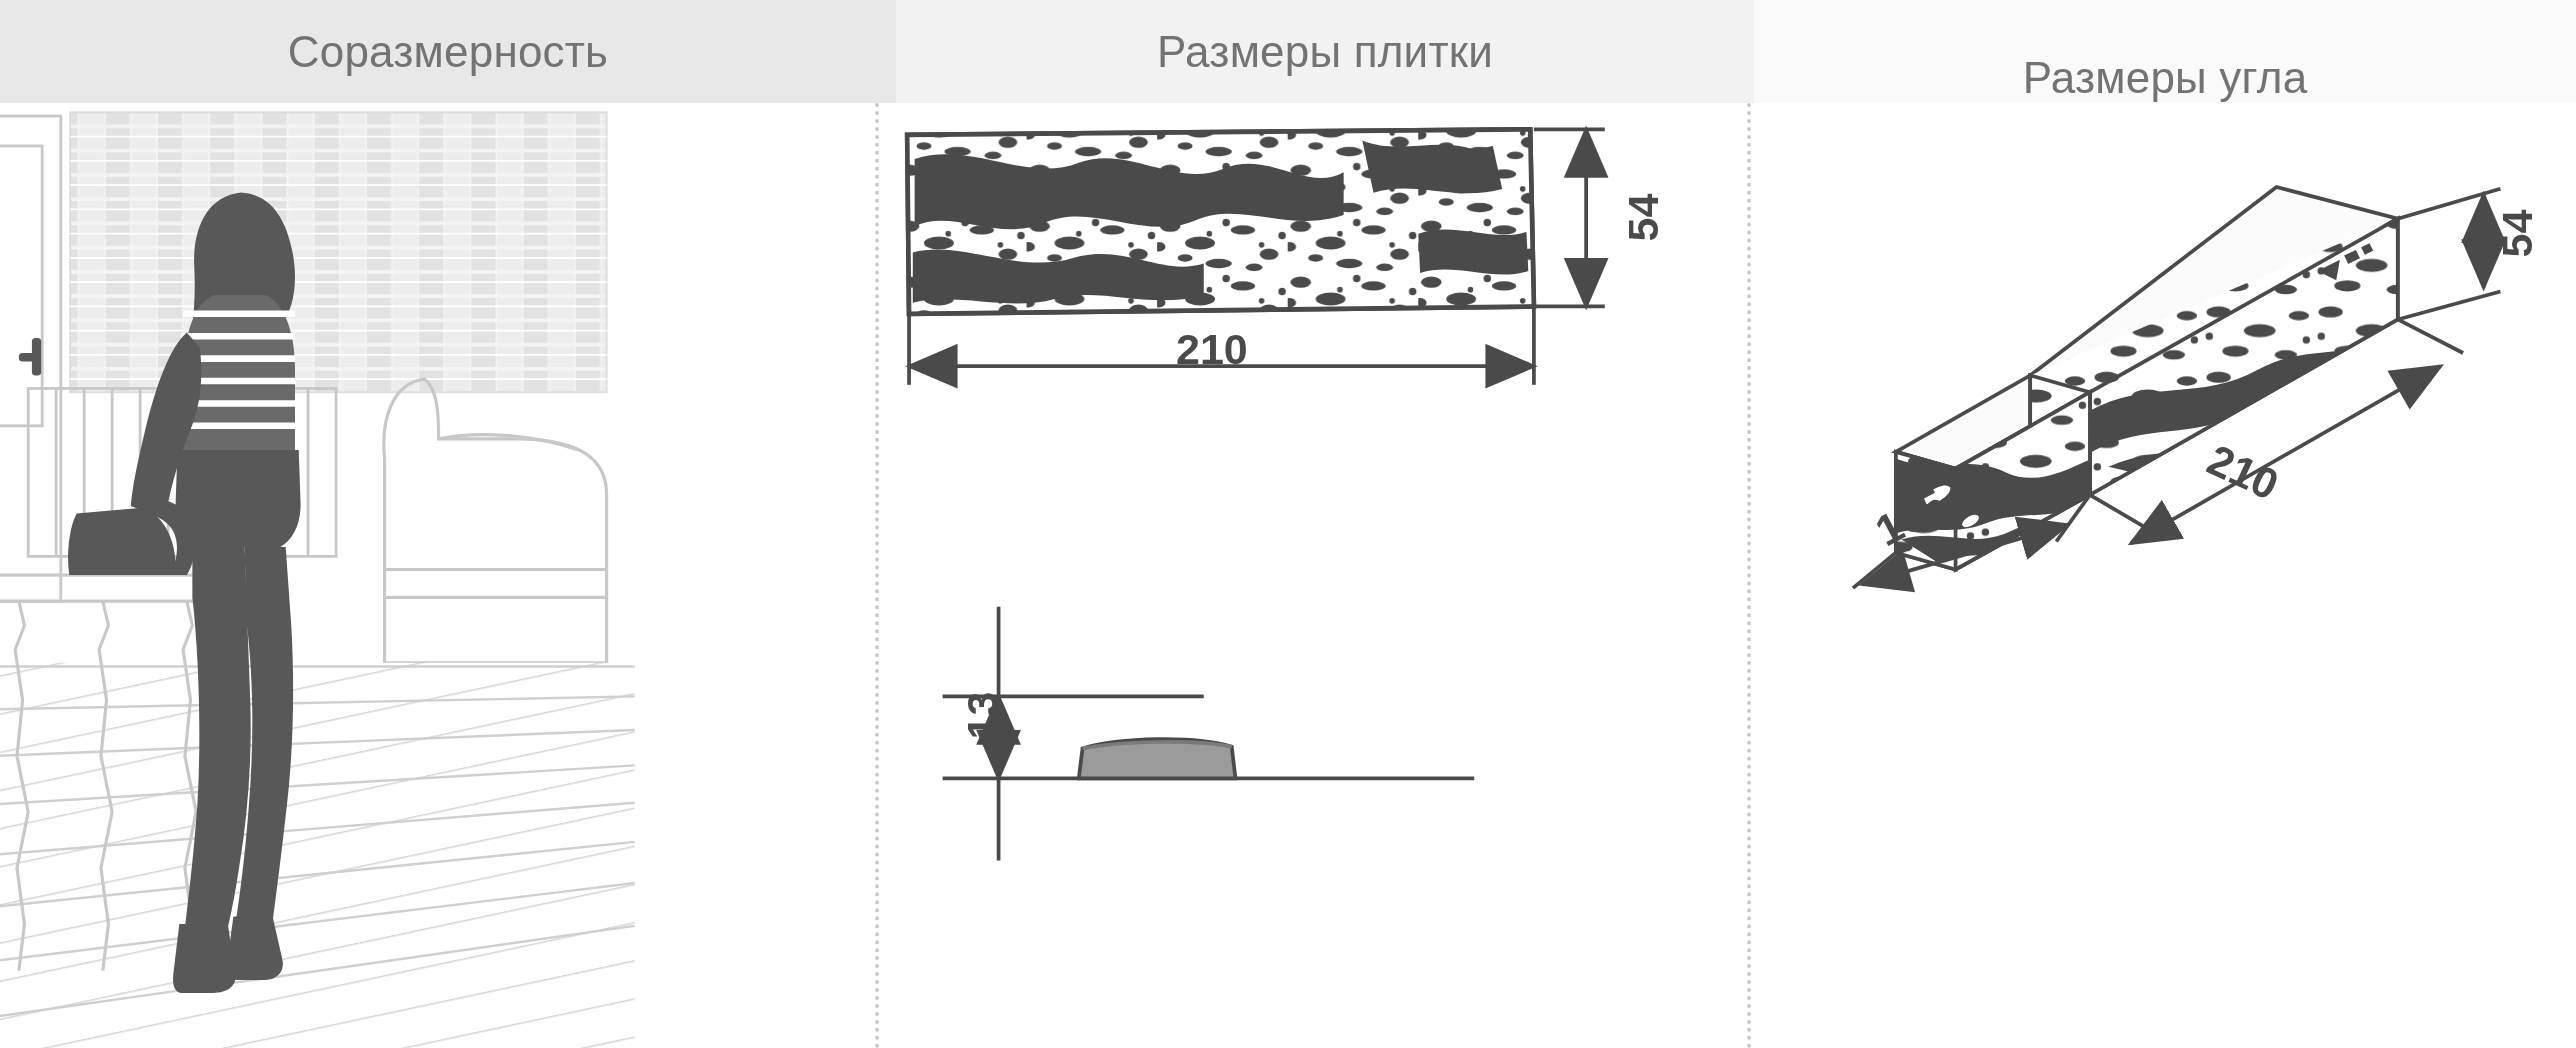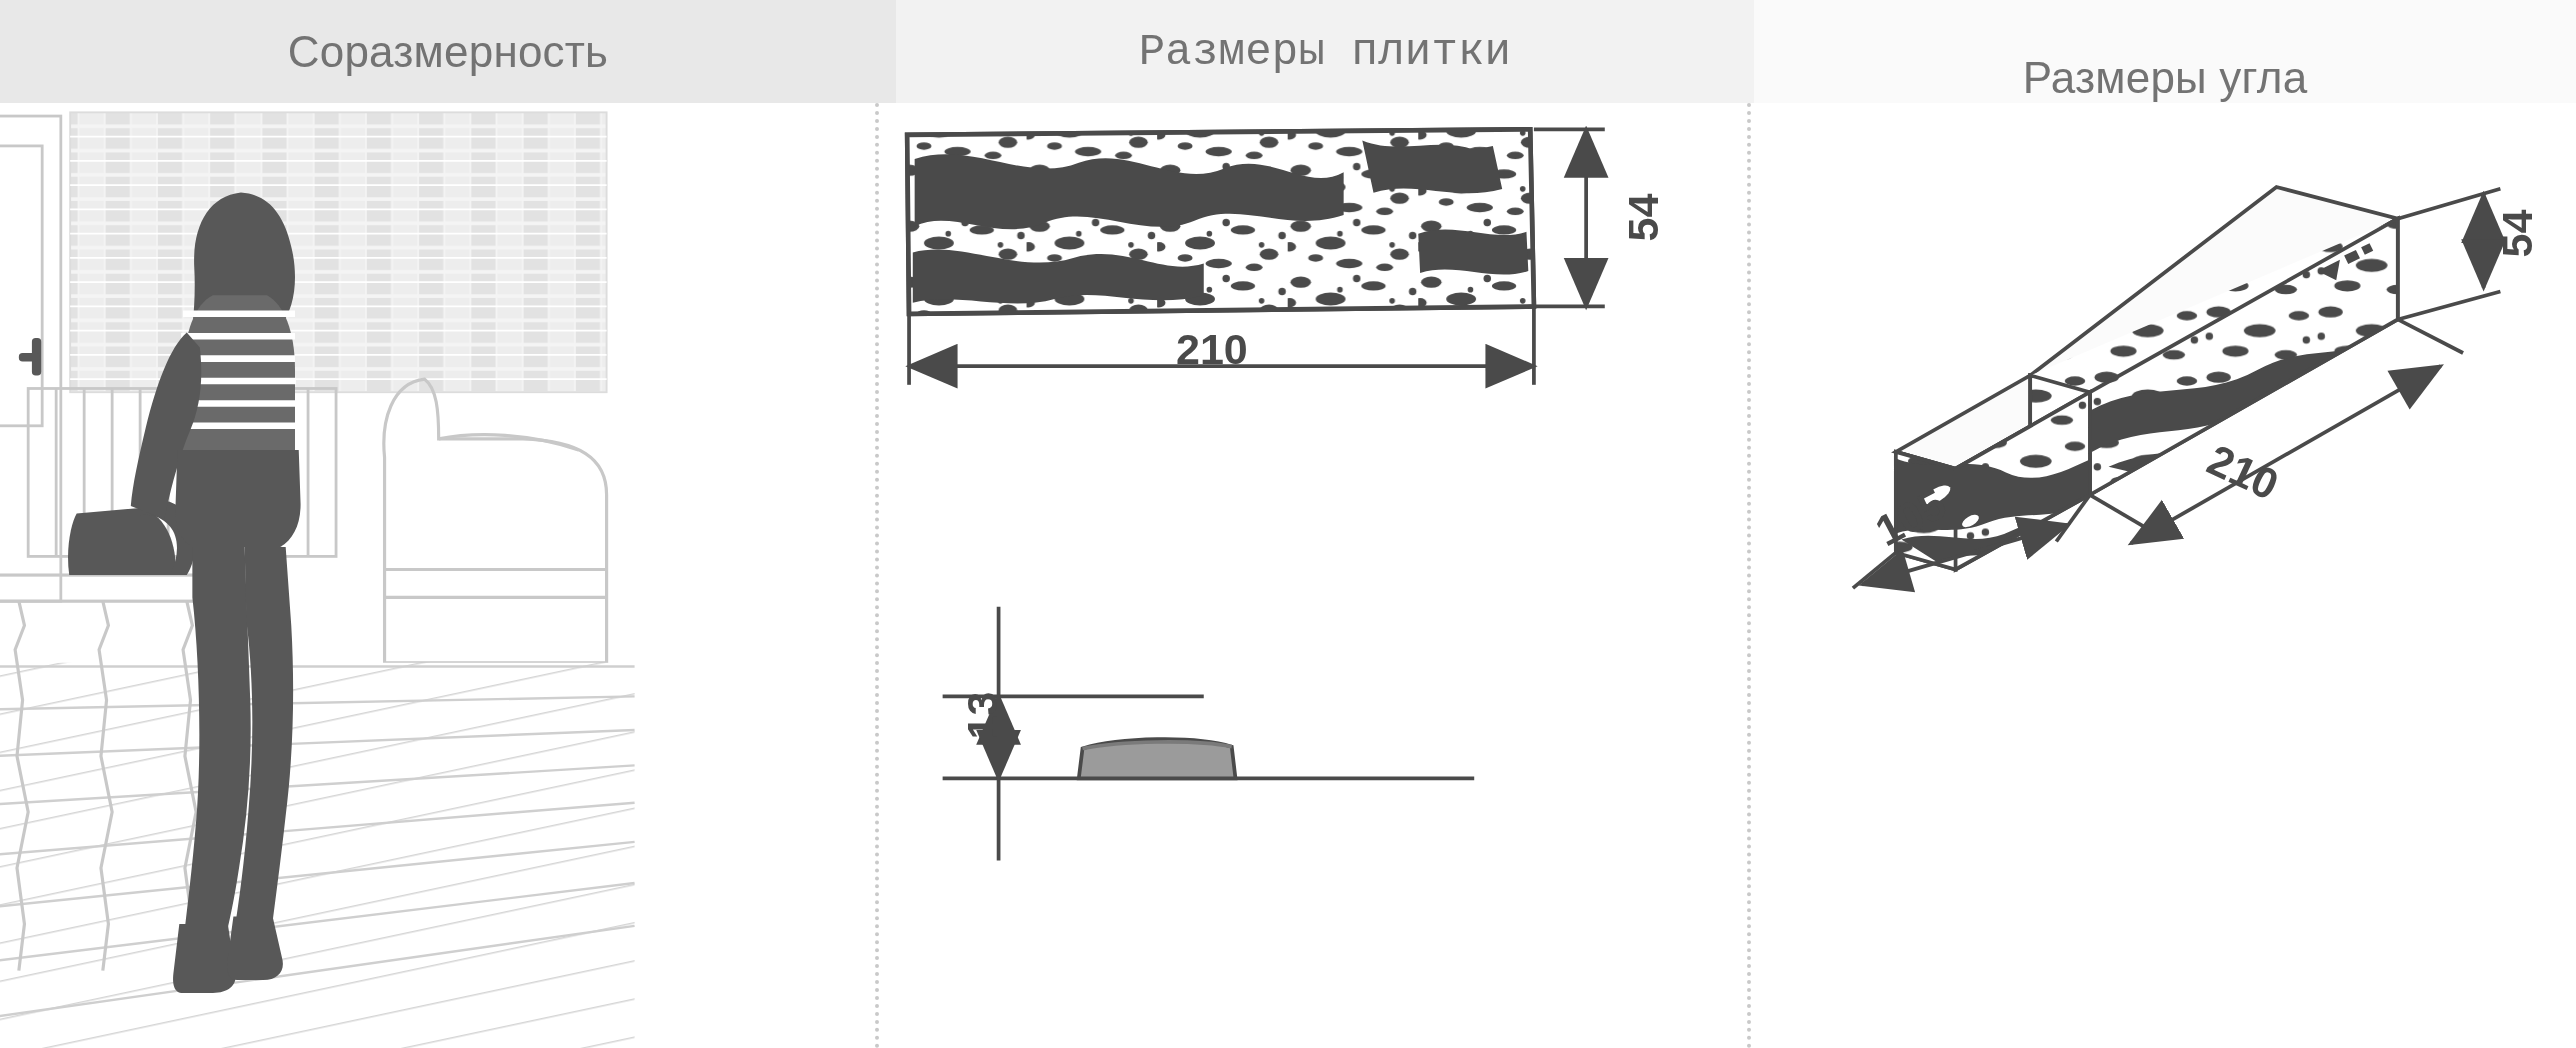--- a/index.html
+++ b/index.html
@@ -27,21 +27,21 @@
     display: flex;
   }
   .header-cell {
     position: relative;
     height: 103px;
     display: flex;
     align-items: center;
     justify-content: center;
   }
   .header-cell.c1 { width: 896px; background: #e8e8e8; }
-  .header-cell.c2 { width: 858px; background: #f2f2f2; font-family: Liberation Mono, monospace; }
+  .header-cell.c2 { width: 858px; background: #f2f2f2; }
   .header-cell.c3 { width: 822px; background: #fafafa; align-items: flex-end; }
   .header-title {
     font-size: 44px;
     color: #737373;
     font-weight: 400;
     letter-spacing: 0.2px;
     white-space: nowrap;
   }
 
   

